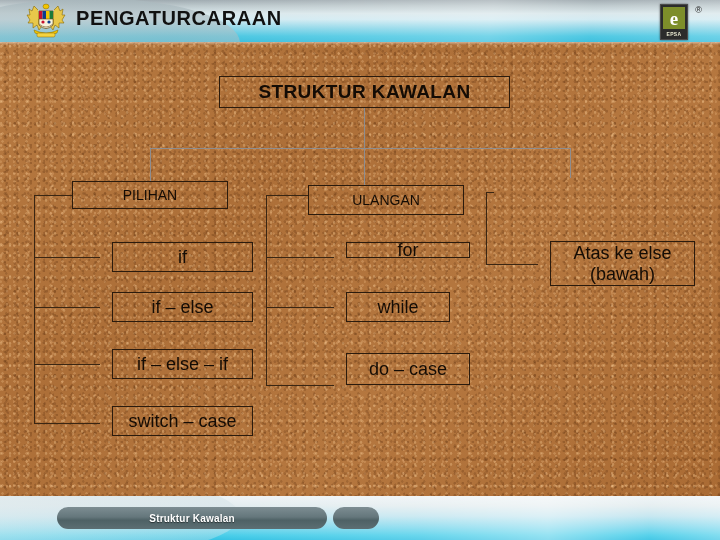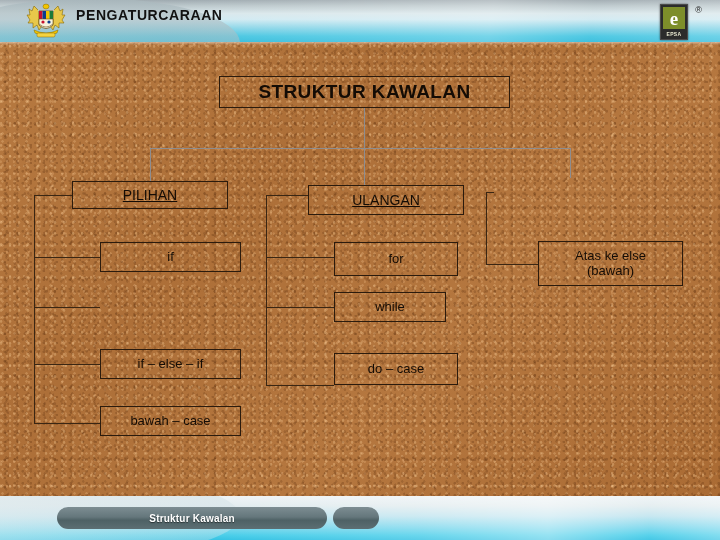--- a/index.html
+++ b/index.html
@@ -79,21 +79,21 @@
   #crest {
     position: absolute;
     left: 24px; top: 2px;
     width: 44px; height: 38px;
     z-index: 3;
   }
   #header-title {
     position: absolute;
     left: 76px; top: 7px;
     z-index: 3;
-    font-size: 14px;
+    font-size: 20px;
     font-weight: bold;
     letter-spacing: 0.6px;
     color: #111;
     font-family: "Liberation Sans", sans-serif;
   }
   #epsa-logo {
     position: absolute;
     right: 32px; top: 4px;
     width: 26px; height: 34px;
     z-index: 3;
@@ -207,24 +207,24 @@
     font-family: "Liberation Sans", sans-serif;
     line-height: 1.15;
   }
   .node.title {
     font-size: 19px;
     font-weight: bold;
     letter-spacing: 0.4px;
   }
   .node.cat {
     font-size: 14px;
-    text-decoration: underline;
   }
   .node.leaf {
-    font-size: 13px;
+    font-size: 18px;
+    margin-left: 12px;
   }
 
   .conn {
     position: absolute;
     background: #3a2613;
   }
   .conn.light {
     background: #8d8d90;
   }
   .conn.h { height: 1px; }
@@ -276,33 +276,34 @@
   <div class="node cat" style="left:72px; top:181px; width:156px; height:28px;">PILIHAN</div>
 
   <div class="conn v" style="left:34px; top:195px; height:228px;"></div>
   <div class="conn h" style="left:34px; top:195px; width:38px;"></div>
   <div class="conn h" style="left:34px; top:257px; width:66px;"></div>
   <div class="conn h" style="left:34px; top:307px; width:66px;"></div>
   <div class="conn h" style="left:34px; top:364px; width:66px;"></div>
   <div class="conn h" style="left:34px; top:423px; width:66px;"></div>
 
   <div class="node leaf" style="left:100px; top:242px; width:141px; height:30px;">if</div>
+  <div class="node leaf" style="left:100px; top:292px; width:141px; height:30px;">if – else</div>
   <div class="node leaf" style="left:100px; top:349px; width:141px; height:30px;">if – else – if</div>
-  <div class="node leaf" style="left:100px; top:406px; width:141px; height:30px;">bawah – case</div>
+  <div class="node leaf" style="left:100px; top:406px; width:141px; height:30px;">switch – case</div>
 
   <div class="node cat" style="left:308px; top:185px; width:156px; height:30px;">ULANGAN</div>
 
   <div class="conn v" style="left:266px; top:195px; height:190px;"></div>
   <div class="conn h" style="left:266px; top:195px; width:42px;"></div>
   <div class="conn h" style="left:266px; top:257px; width:68px;"></div>
   <div class="conn h" style="left:266px; top:307px; width:68px;"></div>
   <div class="conn h" style="left:266px; top:385px; width:68px;"></div>
 
-  <div class="node leaf" style="left:334px; top:242px; width:124px; height:34px;">for</div>
-  <div class="node leaf" style="left:334px; top:292px; width:112px; height:30px;">while</div>
+  <div class="node leaf" style="left:334px; top:242px; width:124px; height:16px;">for</div>
+  <div class="node leaf" style="left:334px; top:292px; width:104px; height:30px;">while</div>
   <div class="node leaf" style="left:334px; top:353px; width:124px; height:32px;">do – case</div>
 
 
   <div class="conn v" style="left:486px; top:192px; height:72px;"></div>
   <div class="conn h" style="left:486px; top:192px; width:8px;"></div>
   <div class="conn h" style="left:486px; top:264px; width:52px;"></div>
 
   <div class="node leaf" style="left:538px; top:241px; width:145px; height:45px; flex-direction:column;">
     <span>Atas ke else</span>
     <span>(bawah)</span>

